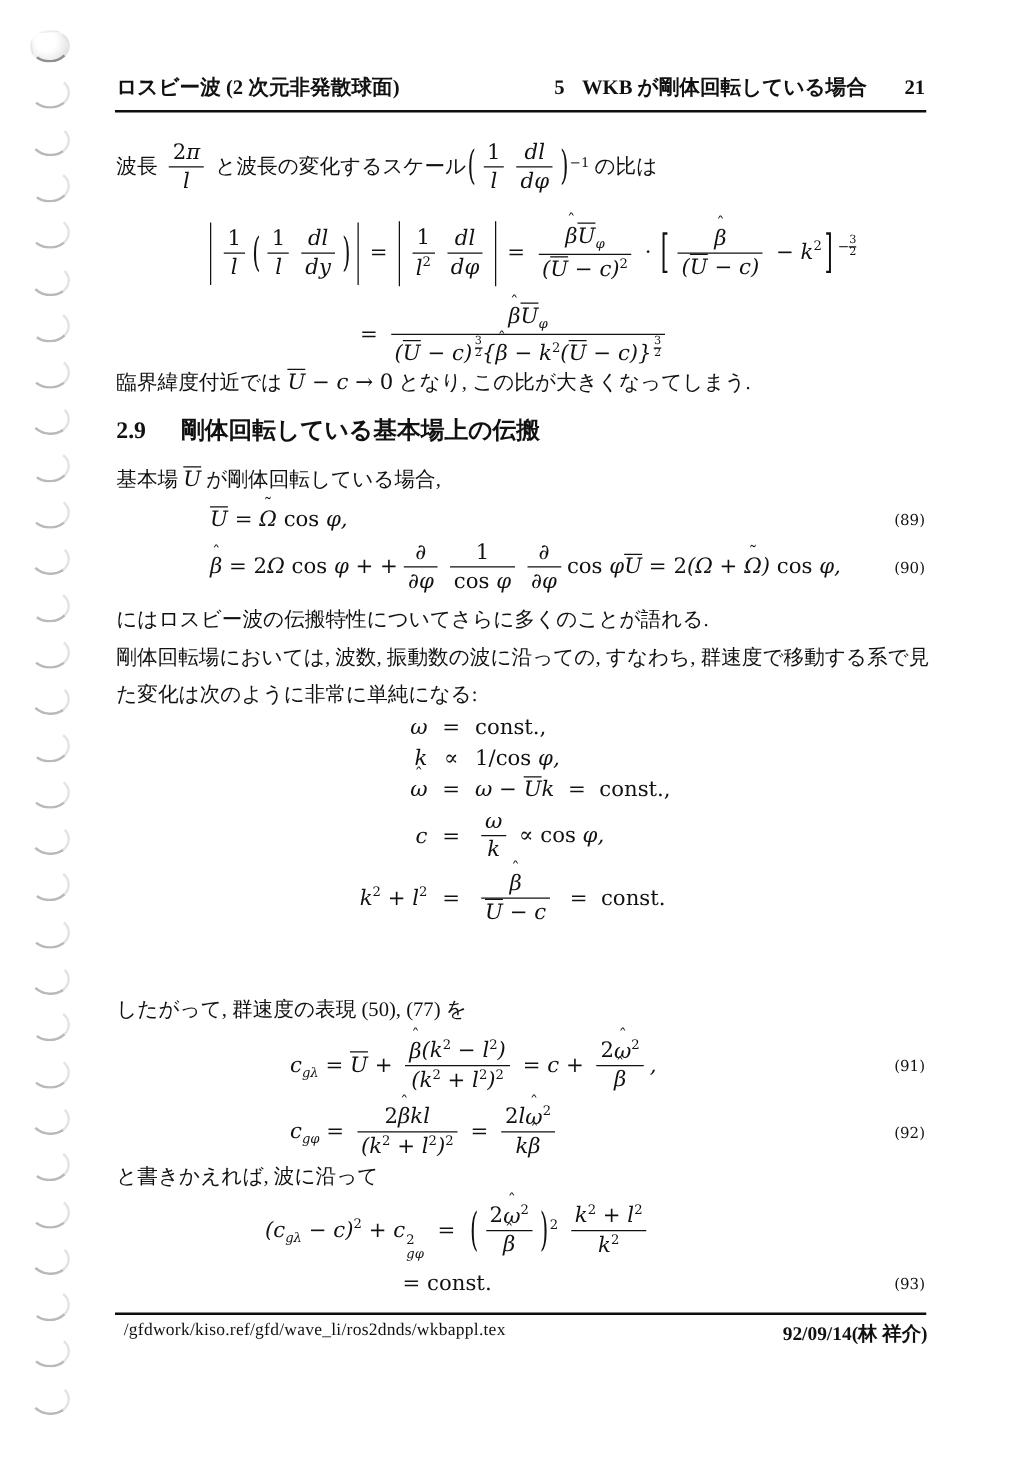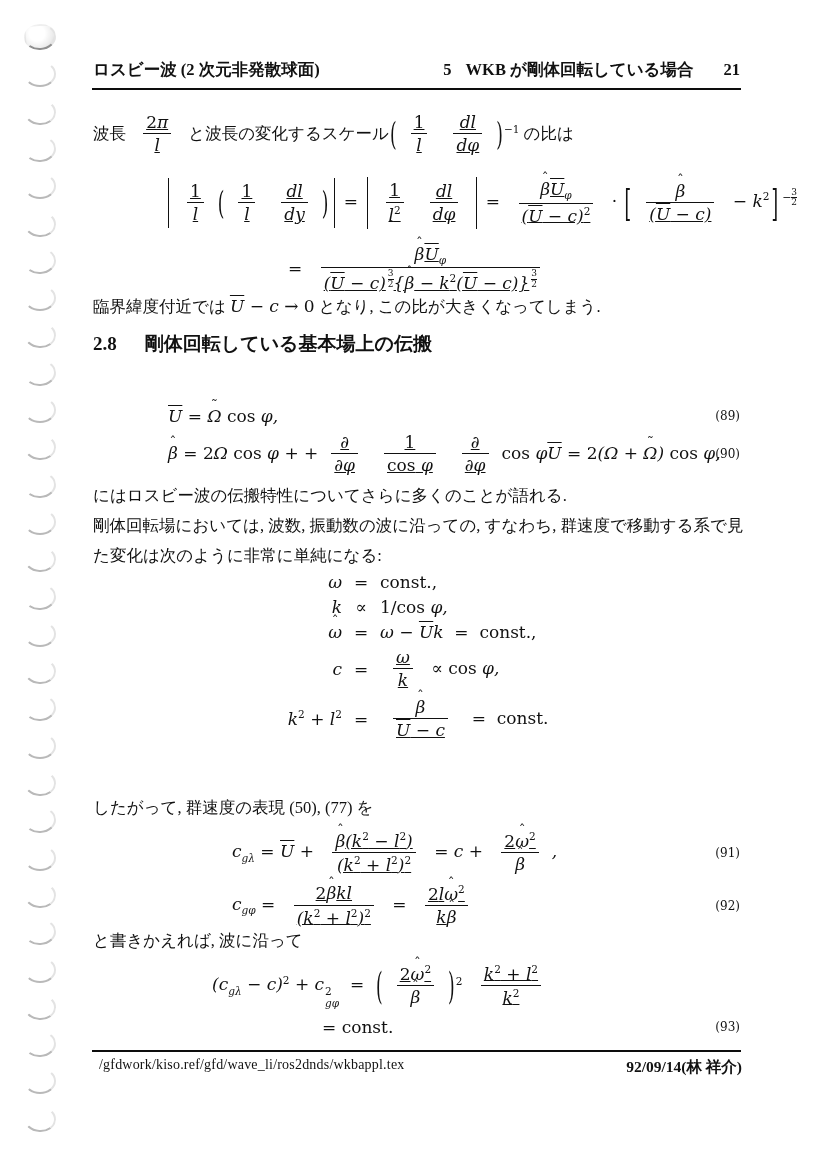--- a/index.html
+++ b/index.html
@@ -39,21 +39,21 @@
   .para {
     position:absolute; left:93px; width:652px; margin:0;
     font-size:16.5px; line-height:30px;
   }
   
   .m { font-family:"DejaVu Serif", serif; font-style:italic; font-size:17px; }
   .m .r, .r { font-style:normal; }
   sup { font-size:0.62em; }
   sub { font-size:0.62em; }
   .sp { font-size:0.62em; vertical-align:0.55em; }
-  .fr { display:inline-block; vertical-align:middle; text-align:center; margin:0 13px;text-decoration:underline; }
+  .fr { display:inline-block; vertical-align:middle; text-align:center; margin:0 5px; }
   .fr .nu { display:block; padding:0 3px; line-height:1.25; }
   .fr .de { display:block; border-top:1.4px solid #111; padding:1px 3px 0; line-height:1.25; }
   .ol { text-decoration:overline; }
   .acc { position:relative; display:inline-block; }
   .acc .a {
     position:absolute; top:-0.58em; left:0; width:100%; text-align:center;
     font-size:0.8em; font-style:normal; line-height:1;
   }
   .abs {
     display:inline-flex; align-items:center; vertical-align:middle;
@@ -167,23 +167,24 @@
                 <span class="d">2</span>
               </span></span>{<span class="acc"><span class="a">ˆ</span>β</span> − k<sup class="r">2</sup>(<span class="ol">U</span> − c)}<span class="ex"><span class="efr">
                 <span>3</span>
                 <span class="d">2</span>
               </span></span></span></span></span>
   </div>
 
   <p class="para" style="top:291px;">臨界緯度付近では <span class="m"><span class="ol">U</span> − c → <span class="r">0</span></span> となり, この比が大きくなってしまう.</p>
 
   <div class="sec">
-    <span class="secnum">2.8</span><span>剛体回転している基本場上の伝搬</span>
-  </div>
-
+    <span class="secnum">2.9</span><span>剛体回転している基本場上の伝搬</span>
+  </div>
+
+  <p class="para" style="top:369px;">基本場 <span class="m"><span class="ol">U</span></span> が剛体回転している場合,</p>
 
   <div class="eqrow" style="top:402px;height:28px;padding-left:168px;">
     <span class="m"><span class="ol">U</span> <span class="r">=</span> <span class="acc"><span class="a">˜</span>Ω</span> <span class="r">cos</span> φ,</span>
     <span class="eqnum">(89)</span>
   </div>
 
   <div class="eqrow" style="top:430px;height:48px;padding-left:168px;">
     <span class="m"><span class="acc"><span class="a">ˆ</span>β</span> <span class="r">=</span> <span class="r">2</span>Ω <span class="r">cos</span> φ + +<span class="fr"><span class="nu">∂</span><span class="de">∂φ</span></span><span class="fr"><span class="nu"><span class="r">1</span></span><span class="de"><span class="r">cos</span> φ</span></span><span class="fr"><span class="nu">∂</span><span class="de">∂φ</span></span><span class="r">cos</span> φ<span class="ol">U</span> <span class="r">=</span> <span class="r">2</span>(Ω + <span class="acc"><span class="a">˜</span>Ω</span>) <span class="r">cos</span> φ,</span>
     <span class="eqnum">(90)</span>
   </div>

